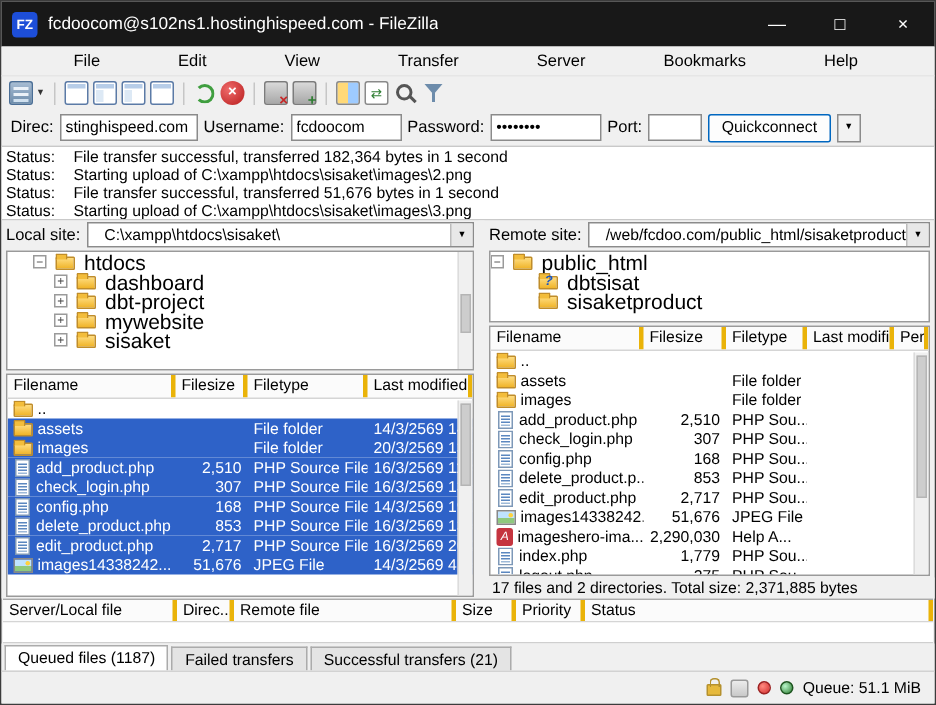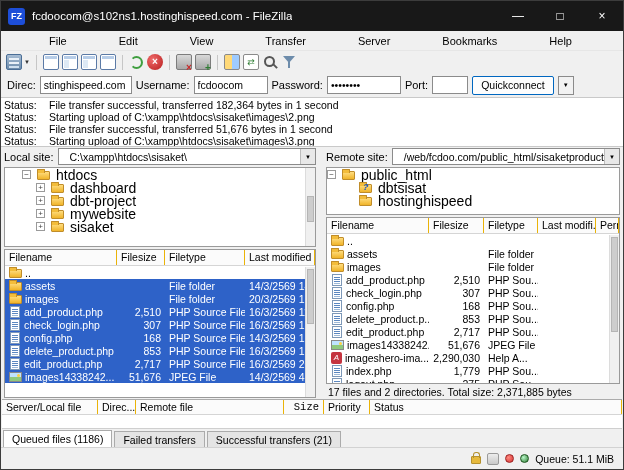--- a/index.html
+++ b/index.html
@@ -86,21 +86,21 @@
   .ic[data-icon="php-icon"]{width:10px;flex-basis:10px;height:12px;background:#fff;border:1px solid #7d98b8;margin:0 1px;}
   .ic[data-icon="php-icon"]::before{content:"";position:absolute;left:1px;right:1px;top:2px;height:1px;background:#5b87c0;box-shadow:0 2px 0 #5b87c0,0 4px 0 #5b87c0,0 6px 0 #9db9d8;}
   .ic[data-icon="jpeg-icon"]{width:12px;height:10px;border:1px solid #888;background:linear-gradient(#bfe3ff 55%,#8fc97e 45%);margin-top:1px;}
   .ic[data-icon="jpeg-icon"]::before{content:"";position:absolute;right:1px;top:1px;width:3px;height:3px;border-radius:50%;background:#ffd23e;}
   .ic[data-icon="adobe-icon"]{width:11px;flex-basis:11px;height:12px;background:#c5343f;border-radius:2px;color:#fff;font-size:8px;line-height:12px;text-align:center;}
   .ic[data-icon="adobe-icon"]::before{content:"A";}
 
   
   .listbox{flex:1;background:#fff;border:1px solid #9a9a9a;margin:1px 3px;display:flex;flex-direction:column;overflow:hidden;position:relative;min-height:0;}
   .lheader{flex:0 0 16px;display:flex;background:#fbfbfb;border-bottom:1px solid #d5d5d5;font-size:10.5px;overflow:hidden;}
-  .hcell{padding:1px 4px;border-right:1px solid #eab308;white-space:nowrap;overflow:hidden;flex:0 0 auto;}
+  .hcell{padding:1px 4px;border-right:3px solid #eab308;white-space:nowrap;overflow:hidden;flex:0 0 auto;}
   .rows{flex:1;overflow:hidden;}
   .row{height:13px;display:flex;align-items:center;font-size:10.5px;white-space:nowrap;}
   .row[data-selected="true"]{background:#2e62c8;color:#fff;}
   .cell{padding:0 4px;overflow:hidden;white-space:nowrap;flex:0 0 auto;display:flex;align-items:center;gap:3px;}
   .cell.num{justify-content:flex-end;}
   .pane-local [data-col="name"],.pane-local .col-name{width:112px;}
   .pane-local [data-col="size"],.pane-local .col-size{width:48px;}
   .pane-local [data-col="type"],.pane-local .col-type{width:80px;}
   .pane-local [data-col="mod"],.pane-local .col-mod{width:78px;flex:1 1 auto;}
   .pane-remote [data-col="name"],.pane-remote .col-name{width:102px;}
@@ -109,24 +109,24 @@
   .pane-remote [data-col="mod"],.pane-remote .col-mod{width:58px;}
   .pane-remote [data-col="perm"],.pane-remote .col-perm{width:40px;flex:1 1 auto;}
   .vscroll{position:absolute;right:0;top:0;bottom:0;width:10px;background:#f0f0f0;border-left:1px solid #dcdcdc;}
   .listbox .vscroll{top:17px;}
   .vthumb{position:absolute;left:1px;right:1px;background:#cdcdcd;border:1px solid #b5b5b5;}
   .pane-status{flex:0 0 14px;display:flex;align-items:center;padding:0 5px;font-size:10.5px;white-space:nowrap;overflow:hidden;background:#f0f0f0;}
 
   
   .queuebox{flex:0 0 30px;display:flex;flex-direction:column;background:#fff;border-top:1px solid #ababab;border-bottom:1px solid #cfcfcf;margin:0 1px;}
   .qheader{flex:0 0 15px;display:flex;background:#fbfbfb;border-bottom:1px solid #d5d5d5;font-size:10.5px;}
-  .qheader [data-col="qlocal"]{width:96px;}
+  .qheader [data-col="qlocal"]{width:116px;}
   .qheader [data-col="qdir"]{width:38px;text-align:right;}
   .qheader [data-col="qremote"]{width:148px;}
-  .qheader [data-col="qsize"]{width:40px;text-align:right;font-family:Liberation Mono, monospace;}
+  .qheader [data-col="qsize"]{width:40px;text-align:left;}
   .qheader [data-col="qpriority"]{width:46px;}
   .qheader [data-col="qstatus"]{flex:1;}
   .qbody{flex:1;background:#fff;}
   .tabsrow{flex:0 0 18px;display:flex;align-items:flex-end;gap:2px;padding-left:2px;background:#f0f0f0;}
   .tab{height:16px;display:flex;align-items:center;padding:0 8px;border:1px solid #ababab;border-bottom:none;background:#e4e4e4;font-size:10.5px;white-space:nowrap;}
   .tab[data-active="true"]{background:#fff;height:17px;}
 
   
   .statusbar{flex:0 0 22px;display:flex;align-items:center;justify-content:flex-end;gap:6px;padding:0 9px;background:#f0f0f0;border-top:1px solid #d2d2d2;font-size:10.5px;}
   .lock{width:10px;height:8px;background:#e6b93c;border:1px solid #b5912e;border-radius:1px;position:relative;margin-top:3px;}
@@ -394,21 +394,21 @@
 
             <div class="titem" data-depth="1">
               <span class="exp" data-exp="none"></span>
               <i class="ic" data-icon="folder-question-icon"></i>
               <span>dbtsisat</span>
             </div>
 
             <div class="titem" data-depth="1">
               <span class="exp" data-exp="none"></span>
               <i class="ic" data-icon="folder-icon"></i>
-              <span>hostinghispeed</span>
+              <span>sisaketproduct</span>
             </div>
           </div>
       </div>
       <div class="listbox">
         <div class="lheader">
 
         <span class="hcell" data-col="name">Filename</span>
             <span class="hcell" data-col="size">Filesize</span>
             <span class="hcell" data-col="type">Filetype</span>
             <span class="hcell" data-col="mod">Last modifi...</span>
@@ -565,21 +565,21 @@
         <span class="hcell" data-col="qremote">Remote file</span>
         <span class="hcell" data-col="qsize">Size</span>
         <span class="hcell" data-col="qpriority">Priority</span>
         <span class="hcell" data-col="qstatus">Status</span>
       </div>
     <div class="qbody"></div>
   </div>
 
   <div class="tabsrow">
 
-  <span class="tab" data-active="true">Queued files (1186)</span>
+  <span class="tab" data-active="true">Queued files (1187)</span>
       <span class="tab" data-active="false">Failed transfers</span>
       <span class="tab" data-active="false">Successful transfers (21)</span>
     </div>
 
   <div class="statusbar">
     <span class="lock"></span>
     <span class="sb-icon"></span>
     <span class="led led-red"></span>
     <span class="led led-green"></span>
     <span>Queue: 51.1 MiB</span>

